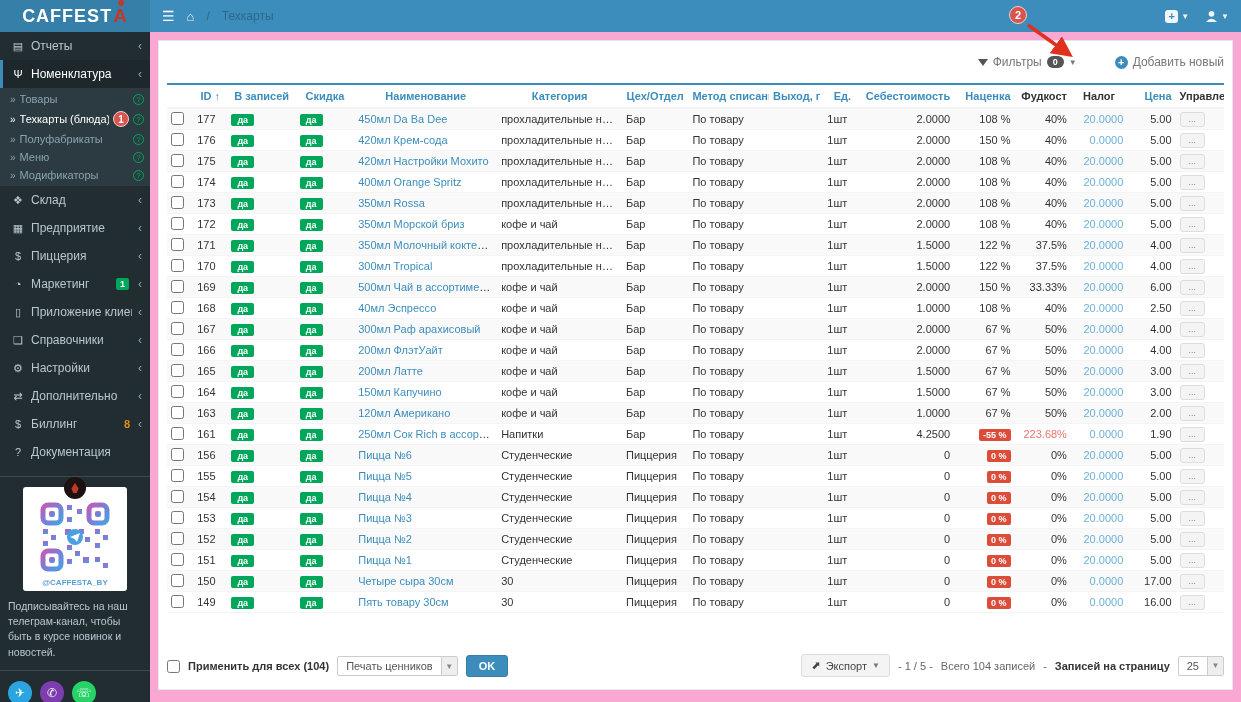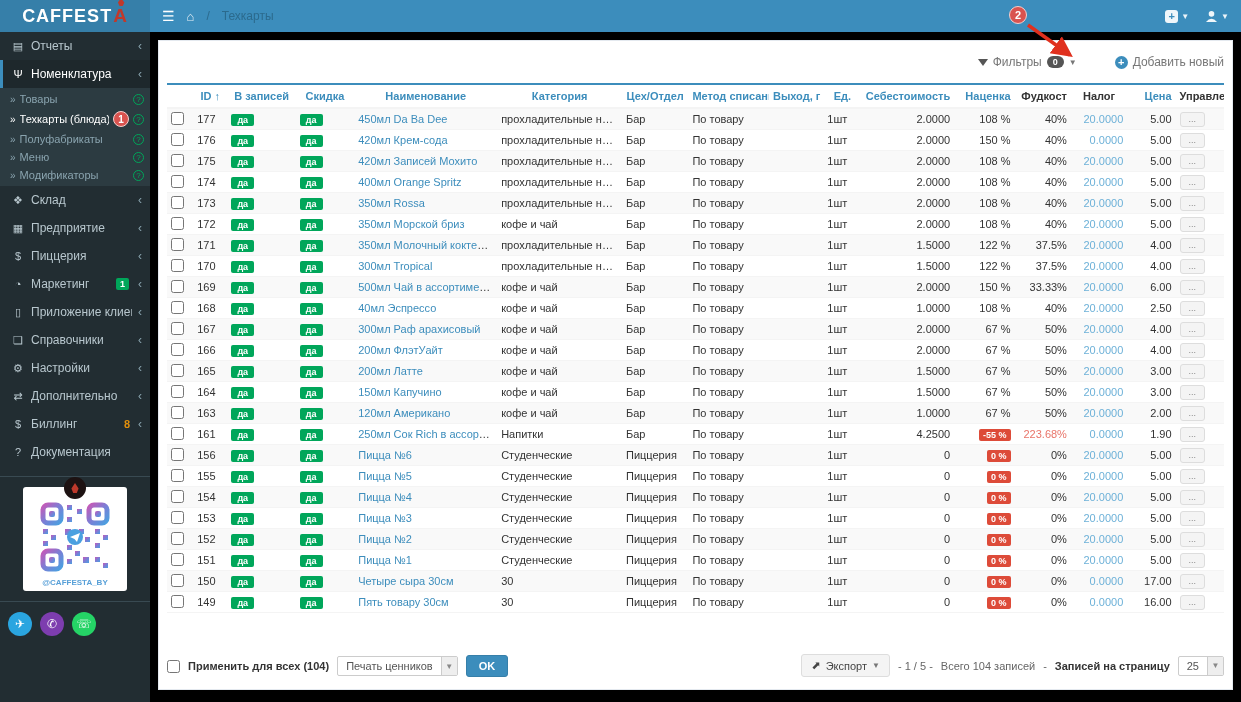--- a/index.html
+++ b/index.html
@@ -1,17 +1,17 @@
 <!DOCTYPE html>
 <html><head>
 <meta charset="utf-8">
 <style>
   * { margin:0; padding:0; box-sizing:border-box; }
   body { background:#d8dde3; font-family:"Liberation Sans", sans-serif; }
-  .app { position:relative; width:1241px; height:702px; overflow:hidden; background:#000000; font-size:12px; color:#333; }
+  .app { position:relative; width:1241px; height:702px; overflow:hidden; background:#f9a8d4; font-size:12px; color:#333; }
 
   
   .topbar { position:absolute; top:0; left:0; right:0; height:32px; display:flex; z-index:5; }
   .logo { width:150px; background:#367fa9; color:#fff; display:flex; align-items:center; justify-content:center; font-weight:bold; font-size:18px; letter-spacing:1px; }
   .logo .accent { color:#c0392b; position:relative; margin-left:1px; font-size:19px; }
   .logo .flame { position:absolute; top:-7px; left:4px; width:8px; height:8px; background:#c0392b; clip-path:polygon(50% 0,90% 55%,70% 100%,30% 100%,10% 55%); }
   .navbar { flex:1; background:#3c8dbc; display:flex; align-items:center; padding:0 12px; gap:12px; color:#fff; }
   .hamburger { font-size:14px; cursor:pointer; color:#fff; }
   .crumb-home { color:rgba(255,255,255,.85); font-size:13px; cursor:pointer; }
   .crumb-sep { color:#2b6a8d; }
@@ -249,20 +249,21 @@
             <rect x="28" y="58" width="5" height="5"></rect>
           <rect x="44" y="56" width="6" height="6"></rect>
             <rect x="56" y="56" width="5" height="5"></rect>
             <rect x="64" y="62" width="5" height="5"></rect>
         </g>
         <circle cx="36" cy="36" r="8" fill="#4aa0e0"></circle>
         <path d="M31 36 l10 -4 l-3 9 l-2.5 -3 z" fill="#fff"></path>
       </svg>
       <div class="qr-handle">@CAFFESTA_BY</div>
     </div>
+    <div class="sb-note">Подписывайтесь на наш телеграм-канал, чтобы быть в курсе новинок и новостей.</div>
     <div class="sb-divider"></div>
     <div class="socials" id="socials">
         <span class="soc telegram">✈</span>
         <span class="soc viber">✆</span>
         <span class="soc whatsapp">☏</span>
       </div>
   </div>
 
   <div class="main">
     <div class="box">
@@ -353,21 +354,21 @@
               <td class="num">40%</td>
               <td class="num"><span class="lnk-light">0.0000</span></td>
               <td class="num">5.00</td>
               <td><button class="manage-btn">...</button></td>
             </tr>
             <tr>
               <td><input type="checkbox" style=""></td>
               <td>175</td>
               <td><span class="badge-yes">да</span></td>
               <td><span class="badge-yes">да</span></td>
-              <td><span class="lnk">420мл Записей Мохито</span></td>
+              <td><span class="lnk">420мл Настройки Мохито</span></td>
               <td>прохладительные напитки</td>
               <td>Бар</td>
               <td>По товару</td>
               <td></td>
               <td>1шт</td>
               <td class="num">2.0000</td>
               <td class="num">108 %</td>
               <td class="num">40%</td>
               <td class="num"><span class="lnk-light">20.0000</span></td>
               <td class="num">5.00</td>

